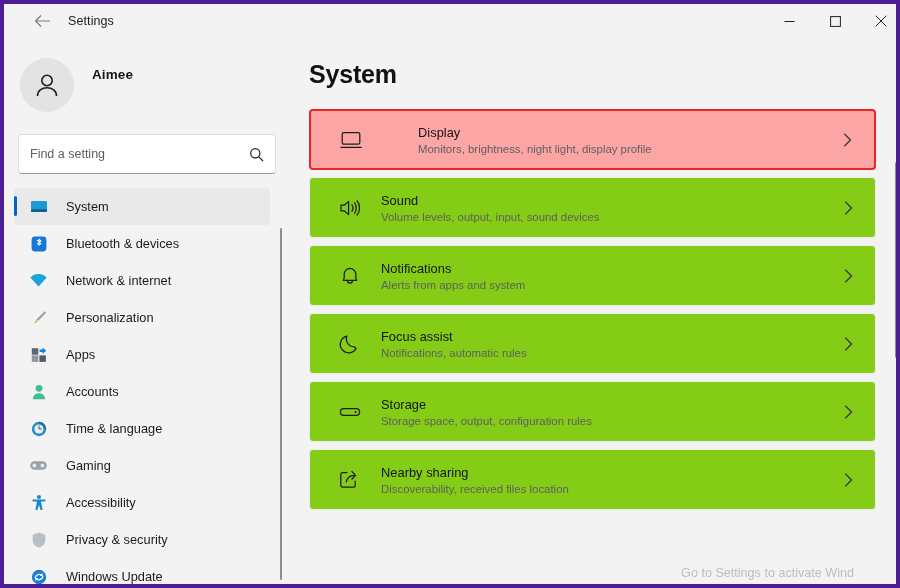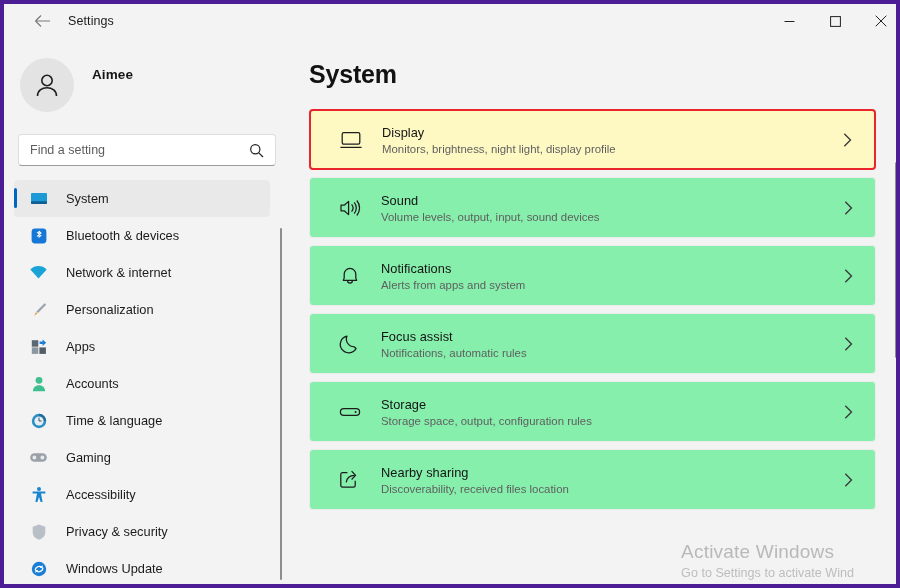--- a/index.html
+++ b/index.html
@@ -75,21 +75,21 @@
     letter-spacing: .1px;
   }
   .profile-sub {
     font-size: 10px; color: #cfcfcf; margin-top: 12px;
     height: 10px;
   }
 
   .searchbox {
     position: relative;
     margin: 20px 16px 0 14px;
-    height: 32px;
+    height: 40px;
     background: #ffffff;
     border: 1px solid #dedede;
     border-bottom: 1px solid #9a9a9a;
     border-radius: 4px;
     display: flex; align-items: center;
   }
   .searchbox input {
     flex: 1;
     border: 0; outline: 0; background: transparent;
     font-family: "Liberation Sans", sans-serif;
@@ -154,31 +154,32 @@
   }
   .page-title {
     margin: 22px 0 0 17px;
     font-size: 25px; font-weight: 600;
     color: #121212;
     letter-spacing: -.2px;
   }
   .cards { margin: 20px 28px 0 17px; }
   .card {
     position: relative;
-    background: #86efac;
+    background: #84cc16;
     border: 1px solid #ececec;
     border-radius: 4px;
     height: 61px;
     margin-bottom: 7px;
     display: flex; align-items: center;
     padding-left: 26px;
   }
   .card.highlight {
     border: 2px solid #e8252a;
-    background: #fef9c3;
+    background: #fca5a5;
+    gap: 36px;
   }
   .card-ico {
     width: 28px; height: 28px;
     display: flex; align-items: center; justify-content: center;
     flex: 0 0 28px;
     color: #1c1c1c;
   }
   .card-ico svg { display: block; }
   .card-text { margin-left: 17px; }
   .card-title {
@@ -525,17 +526,16 @@
             </svg>
         </span>
       </div>
 
     </div>
 
     <div class="main-sb"></div>
   </div>
 
   <div class="watermark">
-    <div class="wm-title">Activate Windows</div>
     <div class="wm-sub">Go to Settings to activate Wind</div>
   </div>
 
 </div>
 
 </body></html>

